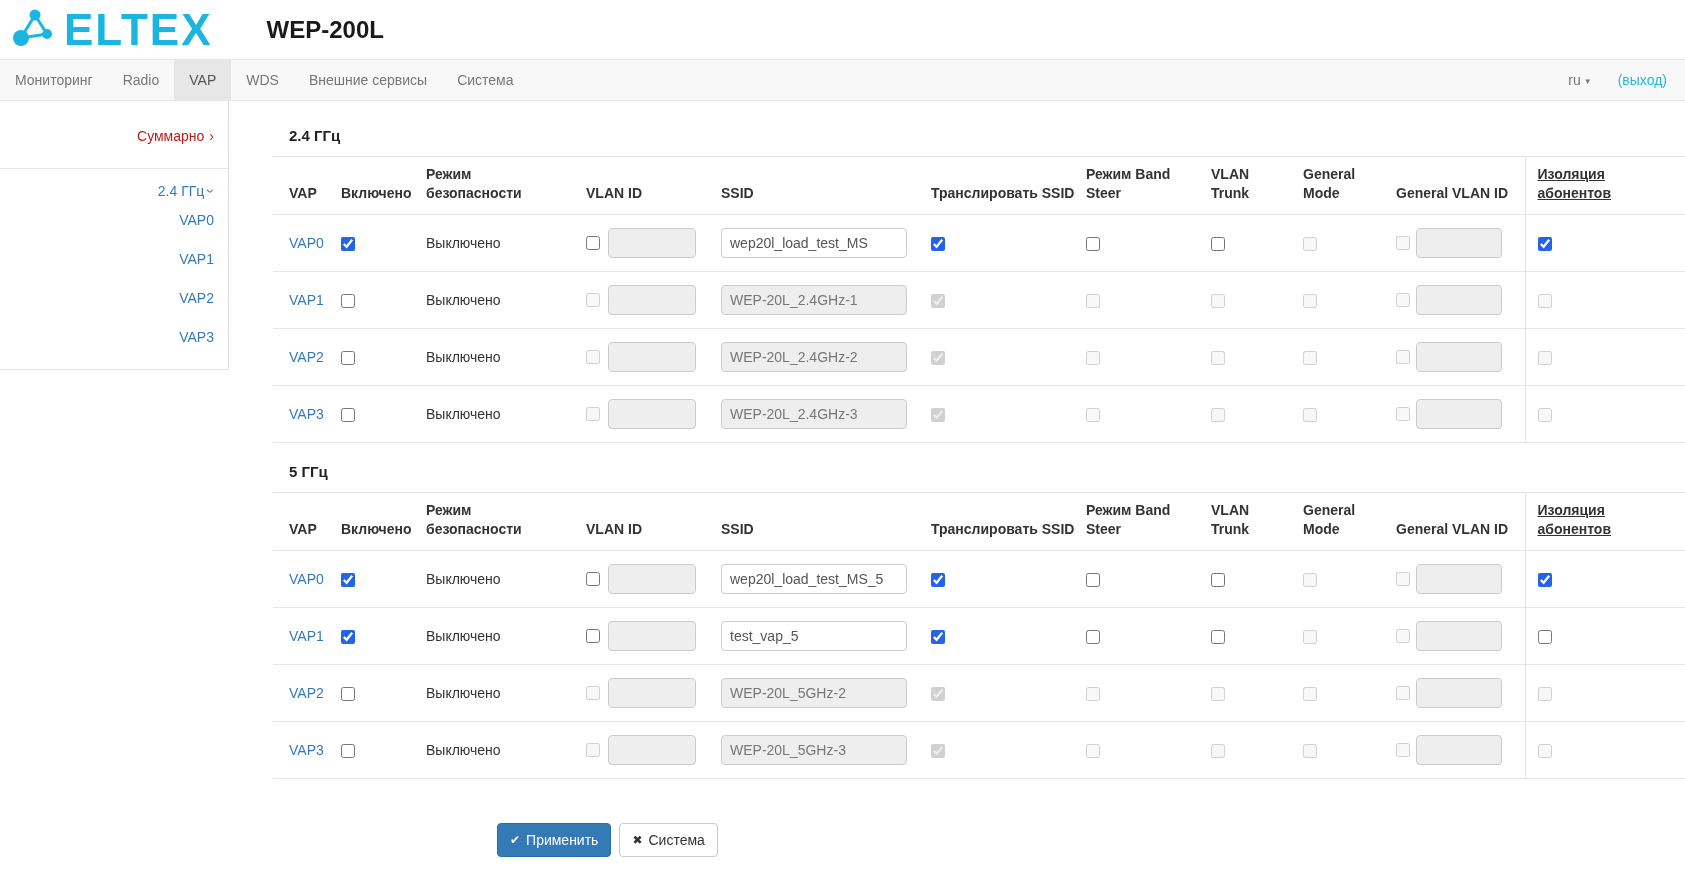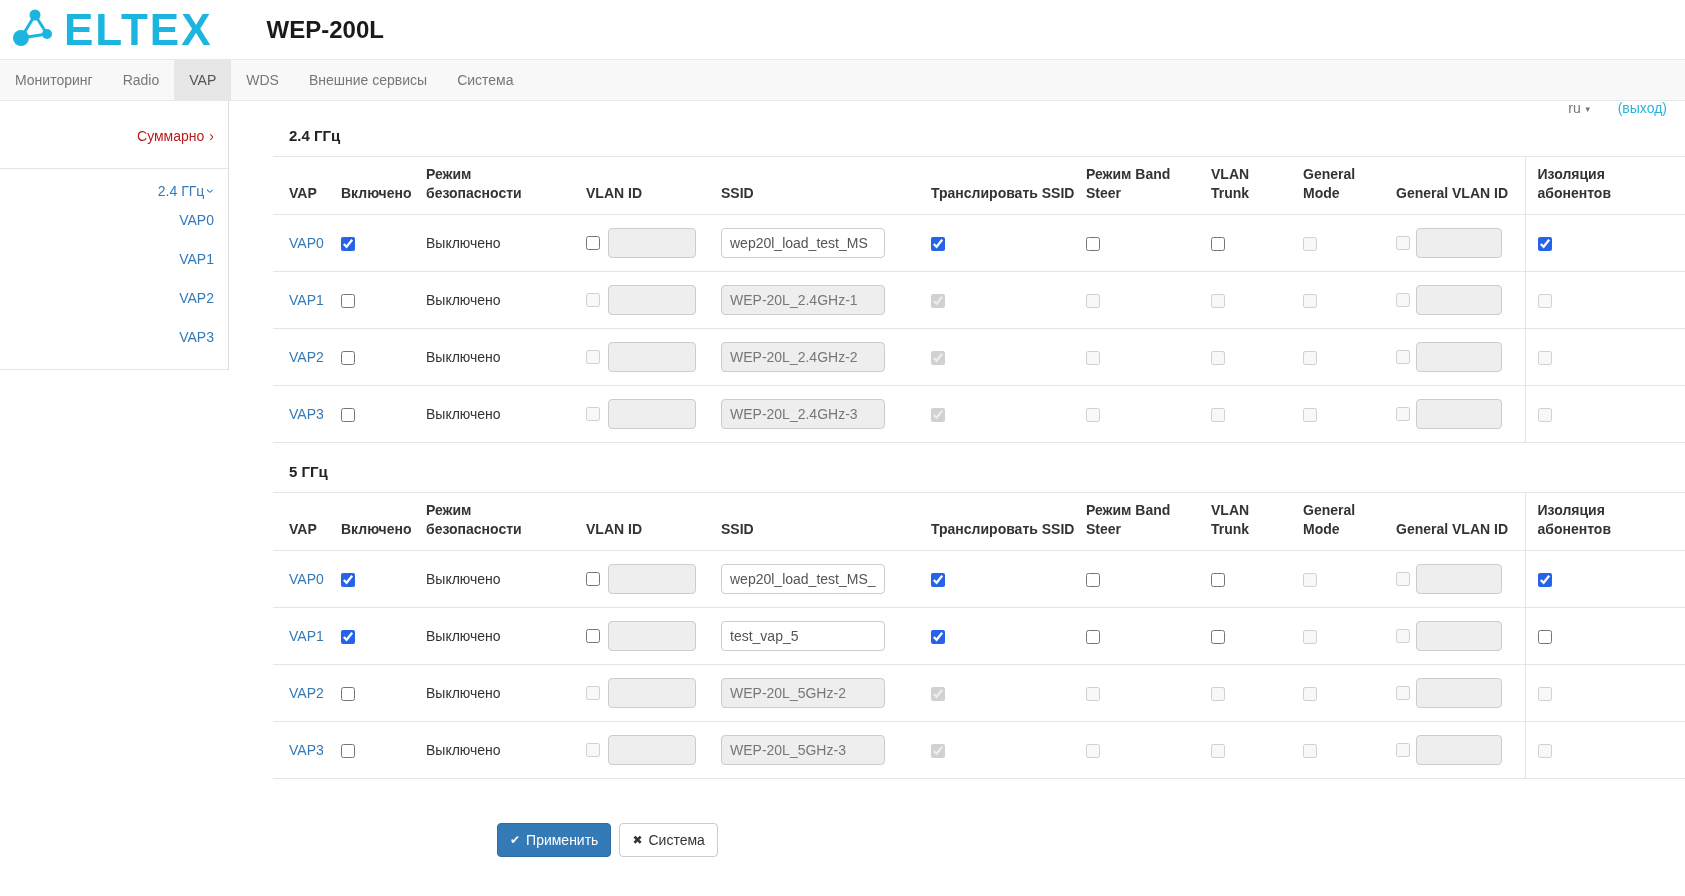--- a/index.html
+++ b/index.html
@@ -15,21 +15,21 @@
   
   .header { height: 59px; display: flex; align-items: center; padding-left: 10px; background:#fff; }
   .logo { display: flex; align-items: center; gap: 8px; cursor: pointer; }
   .logo-text { color: #1cb5e0; font-size: 44px; font-weight: bold; letter-spacing: 2px; line-height: 1; }
   .app-title { margin-left: 54px; font-size: 24px; font-weight: bold; color: #1a1a1a; }
 
   
   .nav {
     height: 42px; background: #f8f8f8;
     border-top: 1px solid #e7e7e7; border-bottom: 1px solid #e7e7e7;
-    display: flex; align-items: stretch; flex-direction: column;
+    display: flex; align-items: stretch;
   }
   .nav-item { line-height: 40px; padding: 0 15px; color: #777; text-decoration: none; cursor: pointer; white-space: nowrap; }
   .nav-item.active { background: #e7e7e7; color: #555; }
   .nav-right { margin-left: auto; display: flex; align-items: center; gap: 26px; padding-right: 18px; text-align: center; }
   .lang { color: #777; cursor: pointer; white-space: nowrap; }
   .caret-icon { font-size: 8px; color: #777; vertical-align: middle; margin-left: 3px; }
   .logout { color: #26b6d8; text-decoration: none; white-space: nowrap; }
 
   
   .layout { display: flex; align-items: flex-start; }
@@ -55,33 +55,33 @@
   .vap-table th {
     text-align: left; vertical-align: bottom; font-weight: bold; color: #333;
     padding: 8px 8px 11px 0; line-height: 19px;
     border-bottom: 1px solid #e5e5e5;
   }
   .vap-table td { padding: 13px 8px 13px 0; border-bottom: 1px solid #e5e5e5; vertical-align: middle; }
   .vap-table th:first-child, .vap-table td:first-child { padding-left: 16px; }
   .vap-table th:nth-child(3) { padding-right: 34px; }     
   .vap-table th:nth-child(8) { padding-right: 32px; }     
   .vap-table th:nth-child(11), .vap-table td:nth-child(11) { border-left: 1px solid #e5e5e5; padding-left: 12px; }
-  .vap-table th:nth-child(11) { padding-right: 52px; }    
+  .vap-table th:nth-child(11) { padding-right: 52px; text-decoration: underline; }    
 
   .vap-link { color: #337ab7; text-decoration: none; cursor: pointer; }
 
   .cb { width: 14px; height: 14px; accent-color: #2563eb; margin: 0; vertical-align: middle; }
   .cb:not(:disabled) { cursor: pointer; }
 
   .txt {
     height: 30px; border: 1px solid #ccc; border-radius: 4px;
     padding: 0 8px; font: inherit; color: #555; background: #fff;
   }
   .txt:disabled { background: #eee; border-color: #ccc; color: #777; }
-  .ssid-input { width: 164px; }
+  .ssid-input { width: 186px; }
   .vlan-input { width: 88px; margin-left: 8px; }
   .genvlan-input { width: 86px; margin-left: 6px; }
   .cell-flex { display: flex; align-items: center; }
 
   
   .footer-actions { margin: 44px 0 0 224px; display: flex; gap: 8px; }
   .btn {
     font: inherit; height: 34px; padding: 0 12px; border-radius: 4px;
     display: inline-flex; align-items: center; gap: 6px; cursor: pointer;
   }

